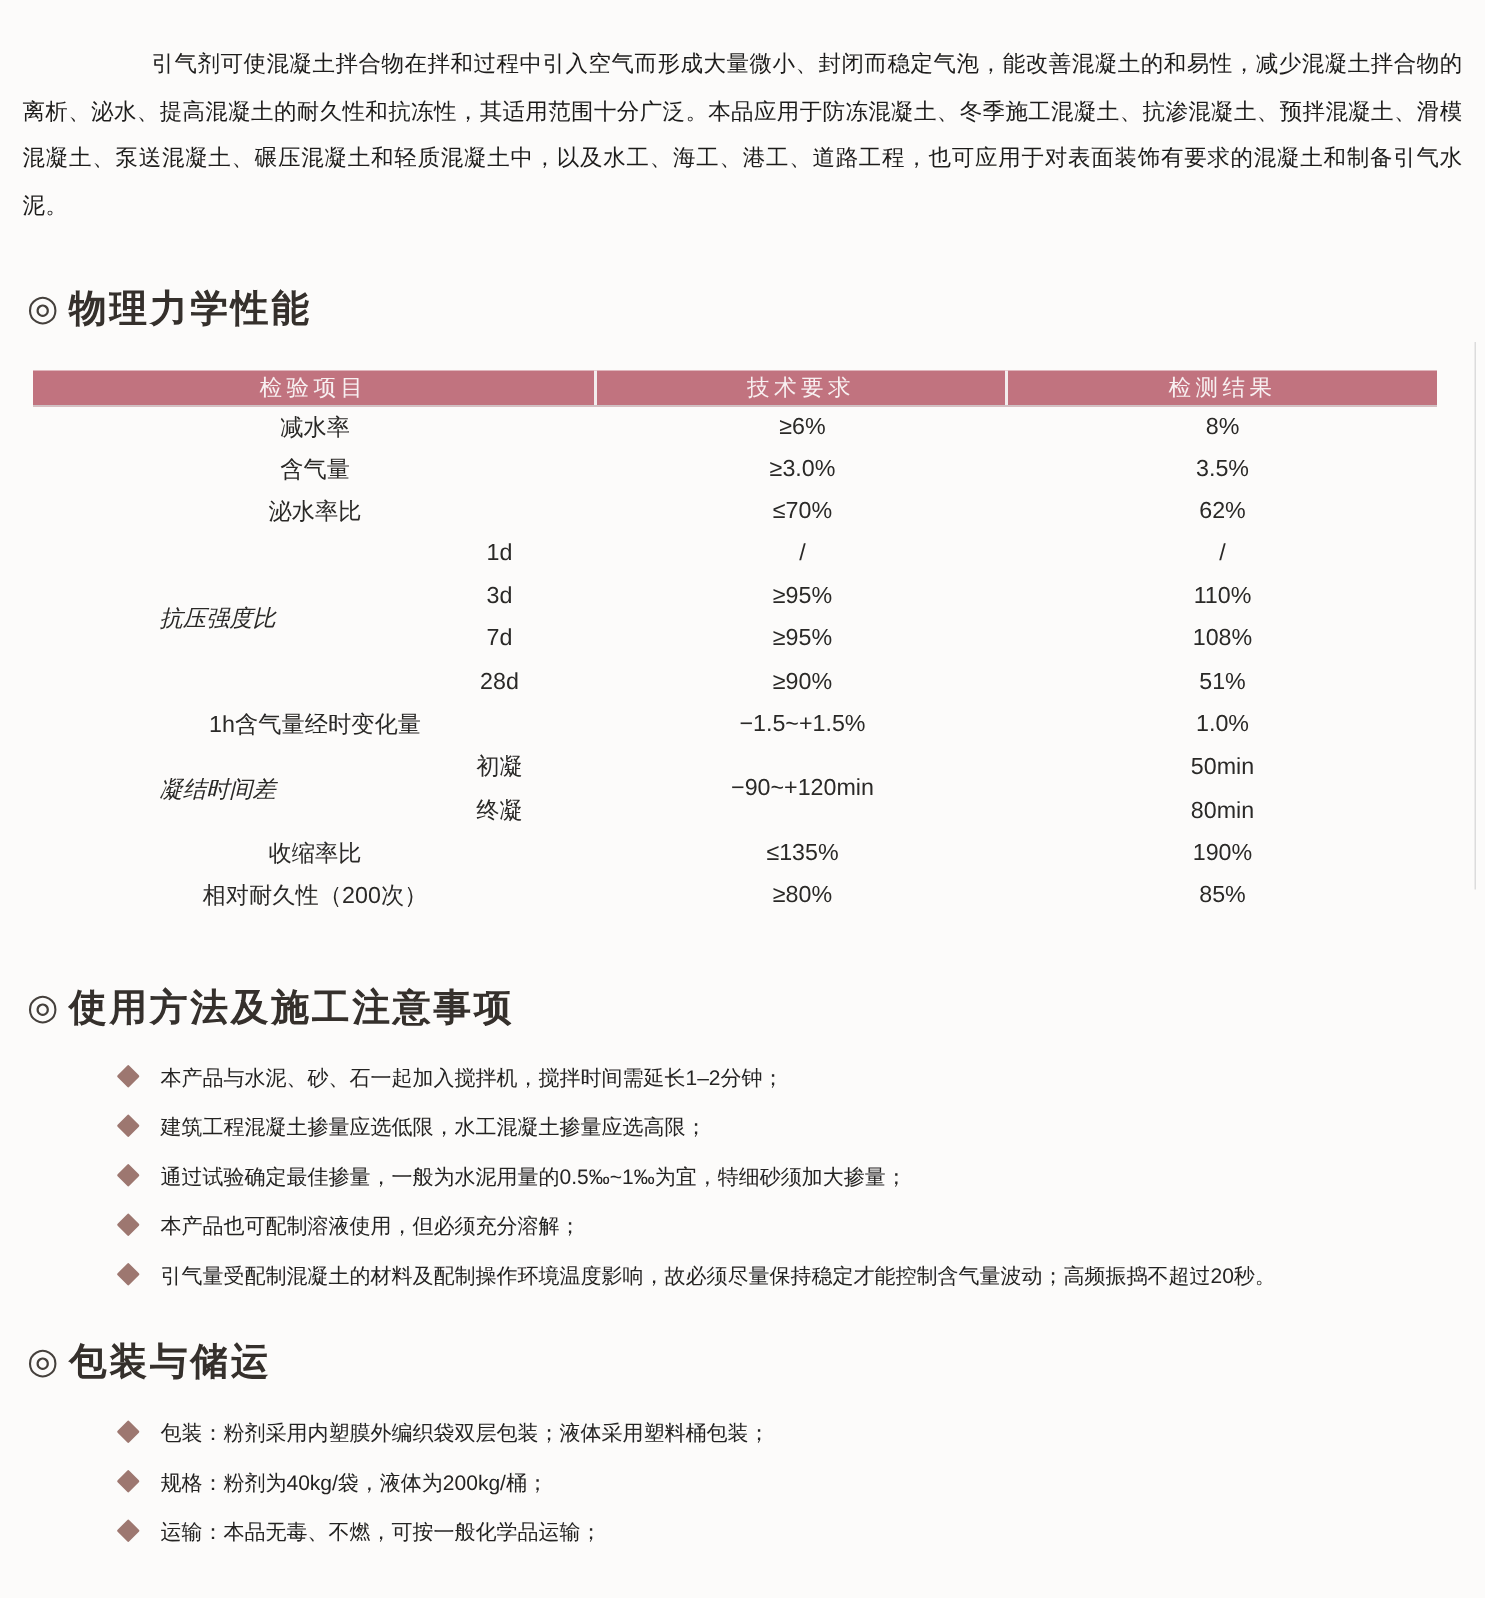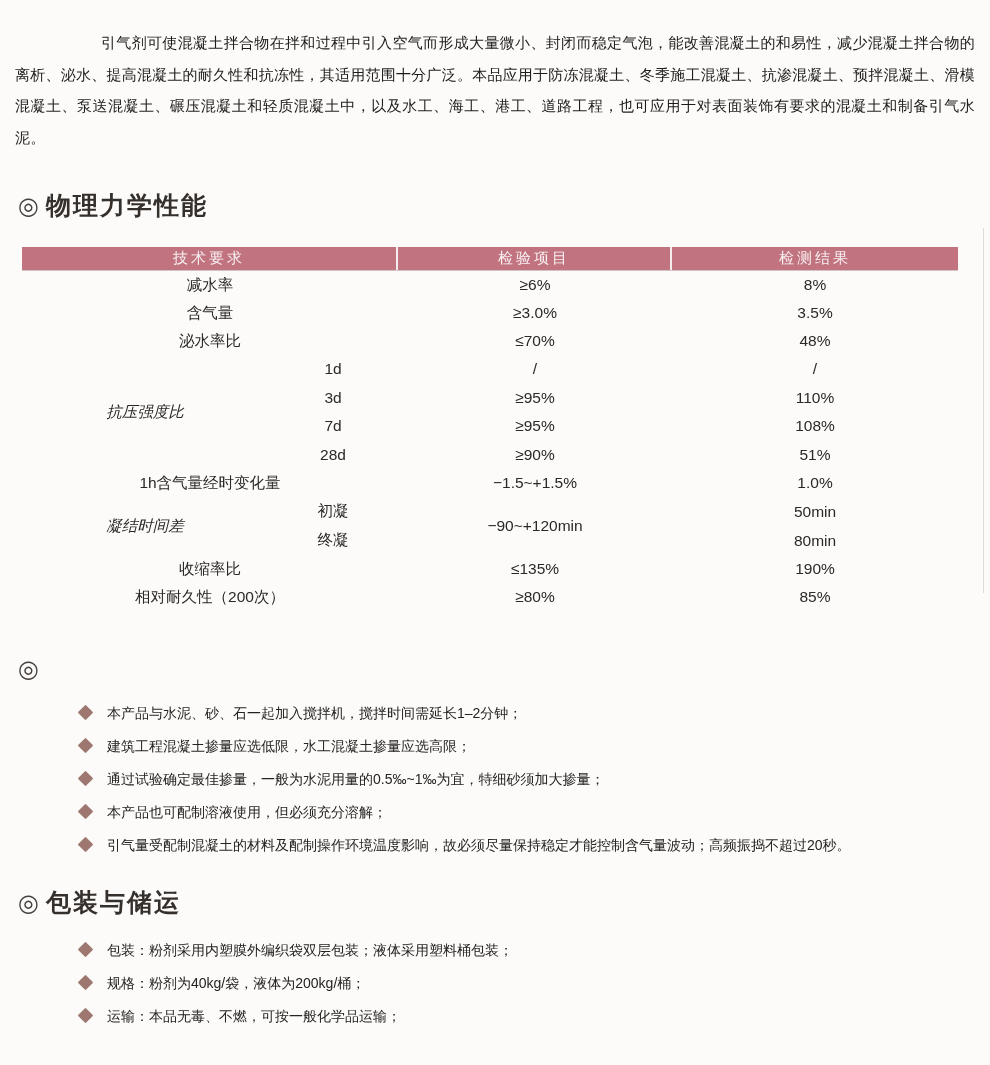--- a/index.html
+++ b/index.html
@@ -68,43 +68,43 @@
 
   <p class="intro">引气剂可使混凝土拌合物在拌和过程中引入空气而形成大量微小、封闭而稳定气泡，能改善混凝土的和易性，减少混凝土拌合物的离析、泌水、提高混凝土的耐久性和抗冻性，其适用范围十分广泛。本品应用于防冻混凝土、冬季施工混凝土、抗渗混凝土、预拌混凝土、滑模混凝土、泵送混凝土、碾压混凝土和轻质混凝土中，以及水工、海工、港工、道路工程，也可应用于对表面装饰有要求的混凝土和制备引气水泥。</p>
 
   <h2 class="heading">
     <span class="marker">◎</span>
     <span>物理力学性能</span>
   </h2>
 
   <section class="ptable">
     <div class="thead" style="background: rgb(193, 115, 127);">
+      <div class="th">检验项目</div>
       <div class="th">技术要求</div>
-      <div class="th">检验项目</div>
       <div class="th">检测结果</div>
     </div>
 
     <div class="rows">
 
         <div class="tr">
           <div class="td">减水率</div>
           <div class="td">≥6%</div>
           <div class="td">8%</div>
         </div>
 
         <div class="tr">
           <div class="td">含气量</div>
           <div class="td">≥3.0%</div>
           <div class="td">3.5%</div>
         </div>
 
         <div class="tr">
           <div class="td">泌水率比</div>
           <div class="td">≤70%</div>
-          <div class="td">48%</div>
+          <div class="td">62%</div>
         </div>
       </div>
 
     <div class="tr group strength">
       <div class="c1">
         <div class="glabel">抗压强度比</div>
         <div class="subcol">
 
         <div class="subcell">1d</div>
             <div class="subcell">3d</div>
@@ -162,20 +162,21 @@
         <div class="tr">
           <div class="td">相对耐久性（200次）</div>
           <div class="td">≥80%</div>
           <div class="td">85%</div>
         </div>
       </div>
   </section>
 
   <h2 class="heading" style="margin-top:44px;">
     <span class="marker">◎</span>
+    <span>使用方法及施工注意事项</span>
   </h2>
 
   <ul class="blist">
 
       <li class="bullet">
         <span class="diamond" style="background: rgb(157, 119, 112);"></span>
         <span class="btext">本产品与水泥、砂、石一起加入搅拌机，搅拌时间需延长1–2分钟；</span>
       </li>
 
       <li class="bullet">

